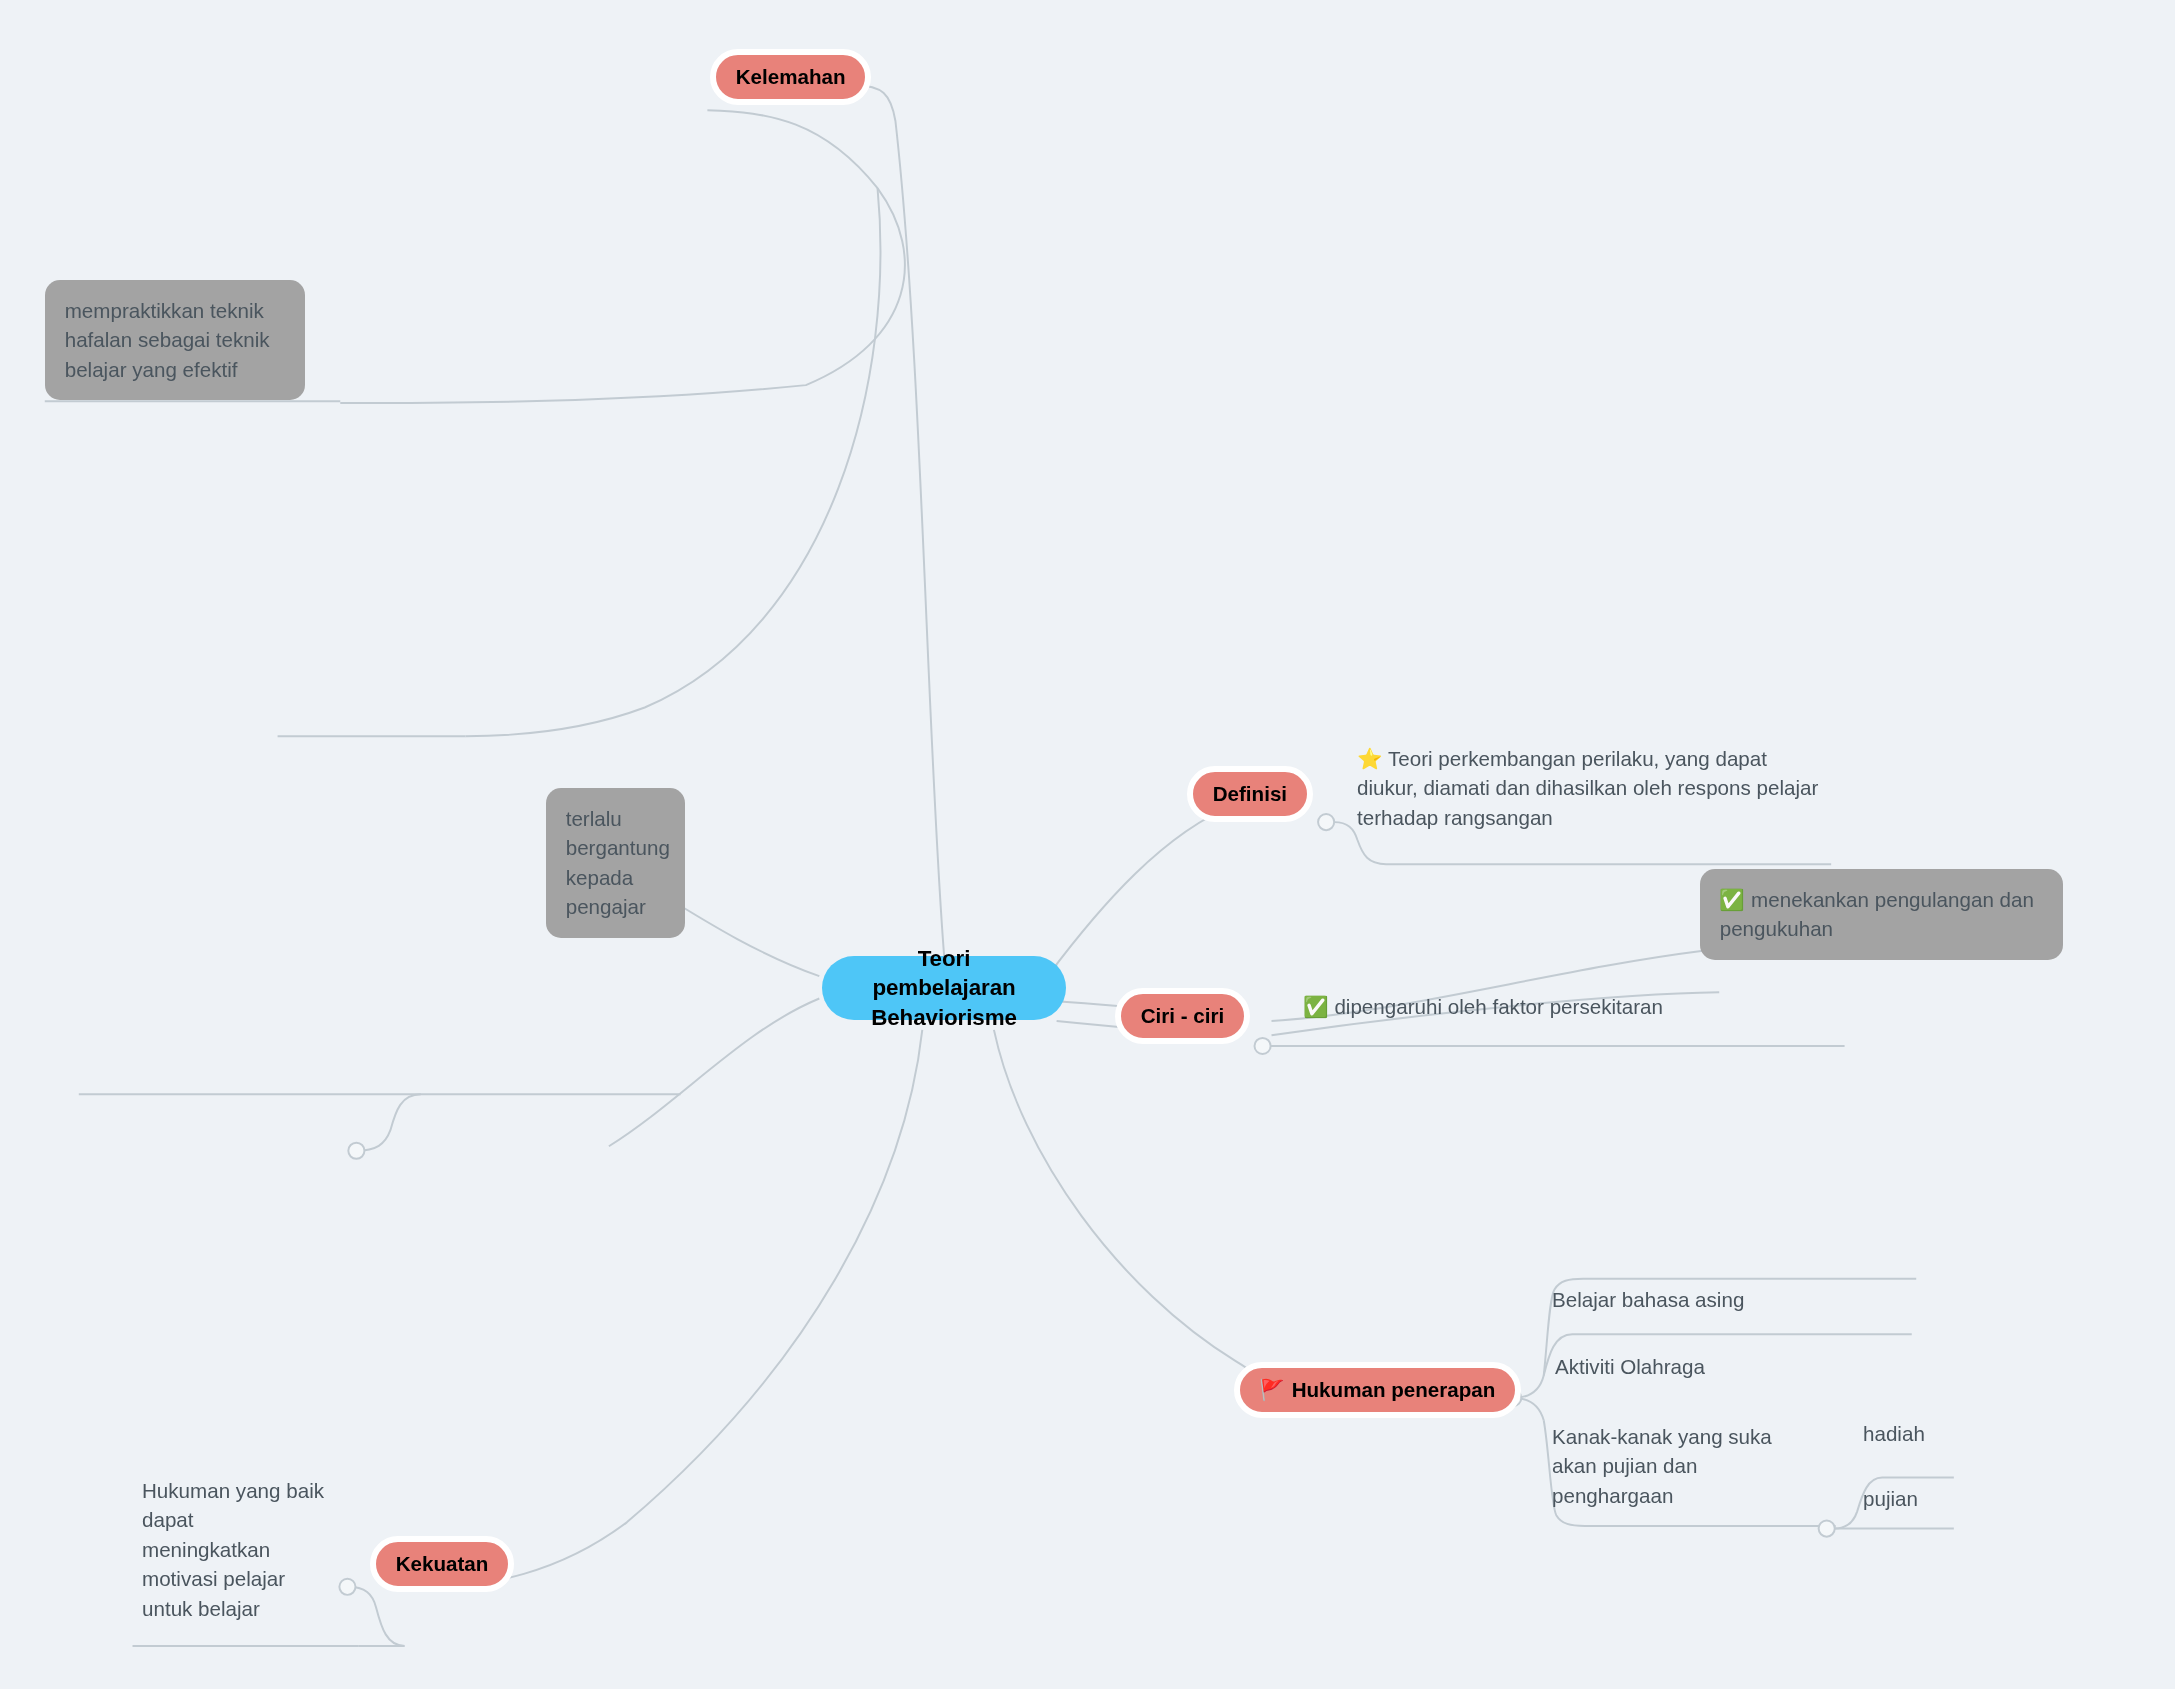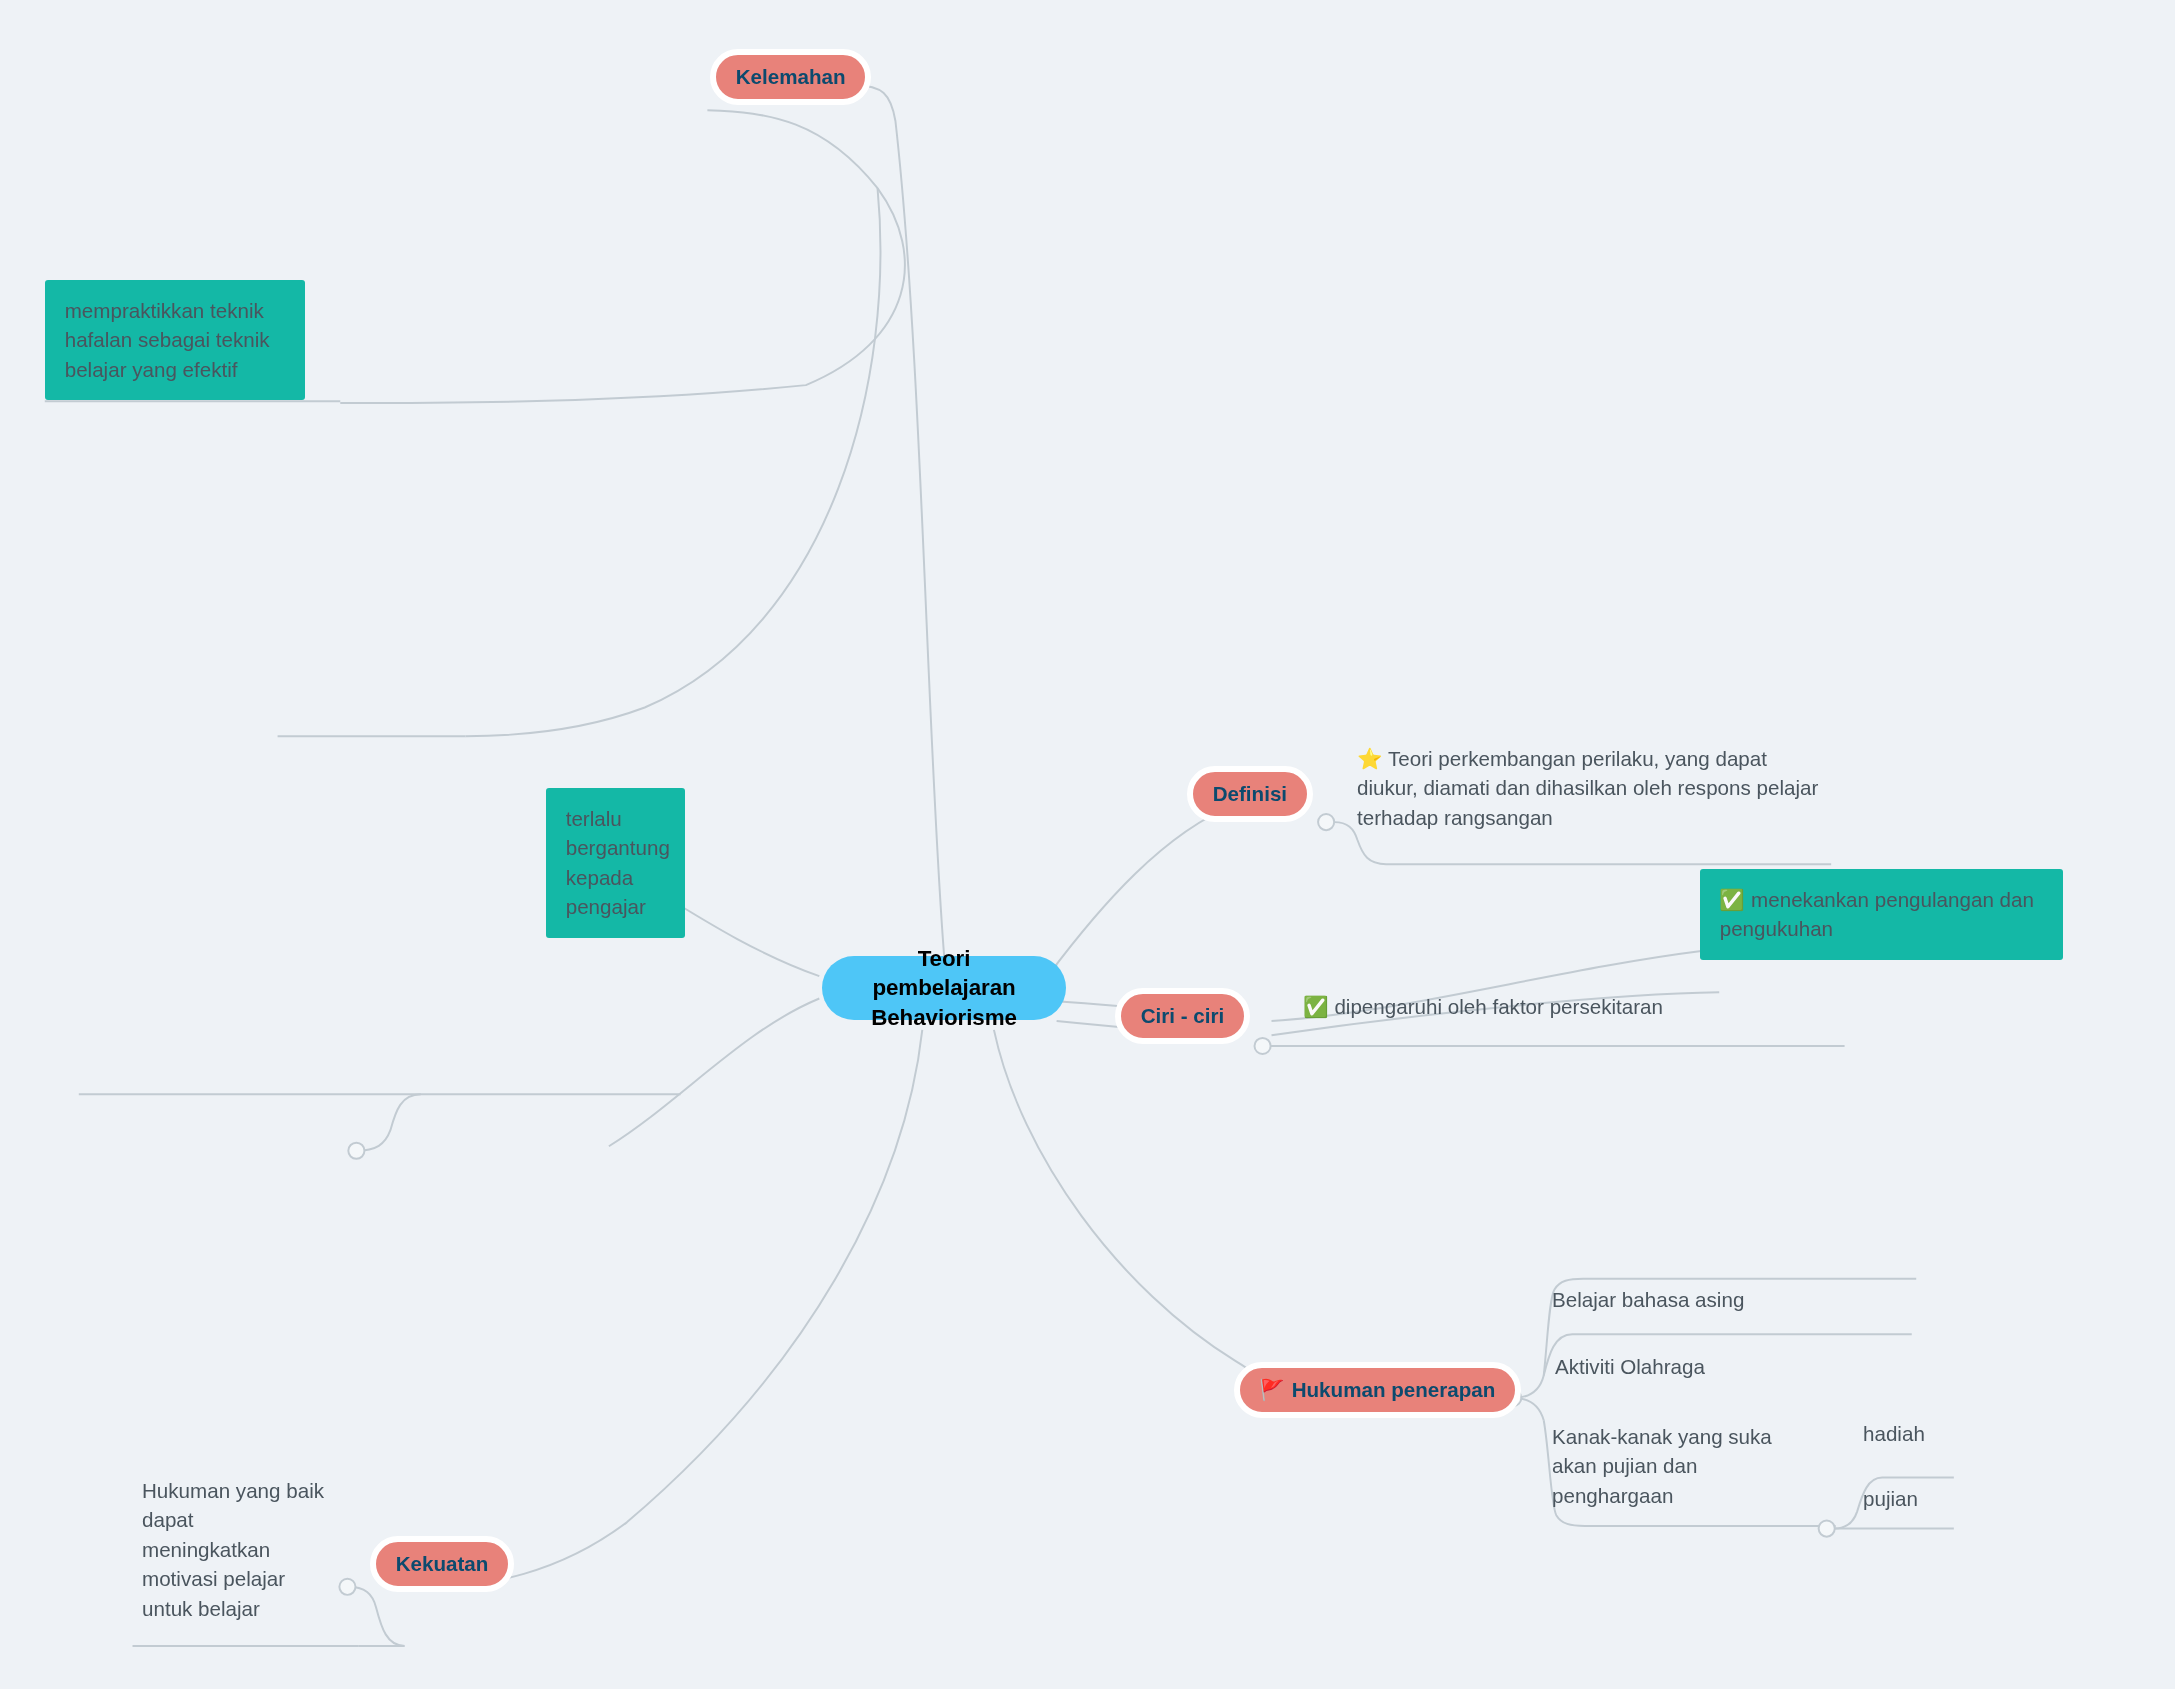--- a/index.html
+++ b/index.html
@@ -49,21 +49,21 @@
     justify-content: center;
     padding: 12.5px 23px;
     box-sizing: border-box;
     letter-spacing: -0.1px;
   }
 
   
   .pill {
     position: absolute;
     background: #e8827a;
-    color: #0c4a6e;
+    color: #000000;
     border: 6.3px solid #ffffff;
     border-radius: 36px;
     font-weight: bold;
     font-size: 20.6px;
     line-height: 1.2;
     display: flex;
     align-items: center;
     justify-content: center;
     padding: 9.9px 19.7px;
     box-sizing: border-box;
@@ -74,22 +74,22 @@
   
   .leaf {
     position: absolute;
     color: #4a555e;
     font-size: 20.6px;
     line-height: 1.43;
     box-sizing: border-box;
     padding: 1.8px 0;
   }
   .leaf.boxed {
-    background: #14b8a6;
-    border-radius: 3px;
+    background: #a3a3a3;
+    border-radius: 15px;
     padding: 16px 19.7px;
   }
   .leaf.italic { font-style: italic; }
   .leaf .emo { font-style: normal; }
 </style>
 </head>
 <body>
 
 <div id="canvas">
 

